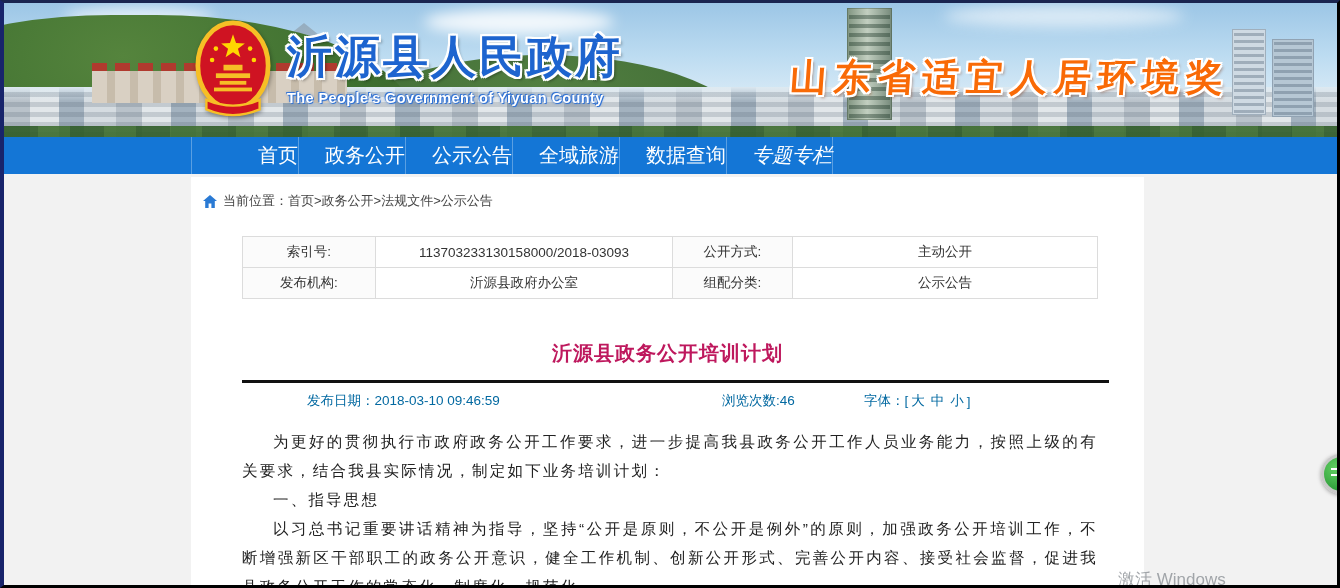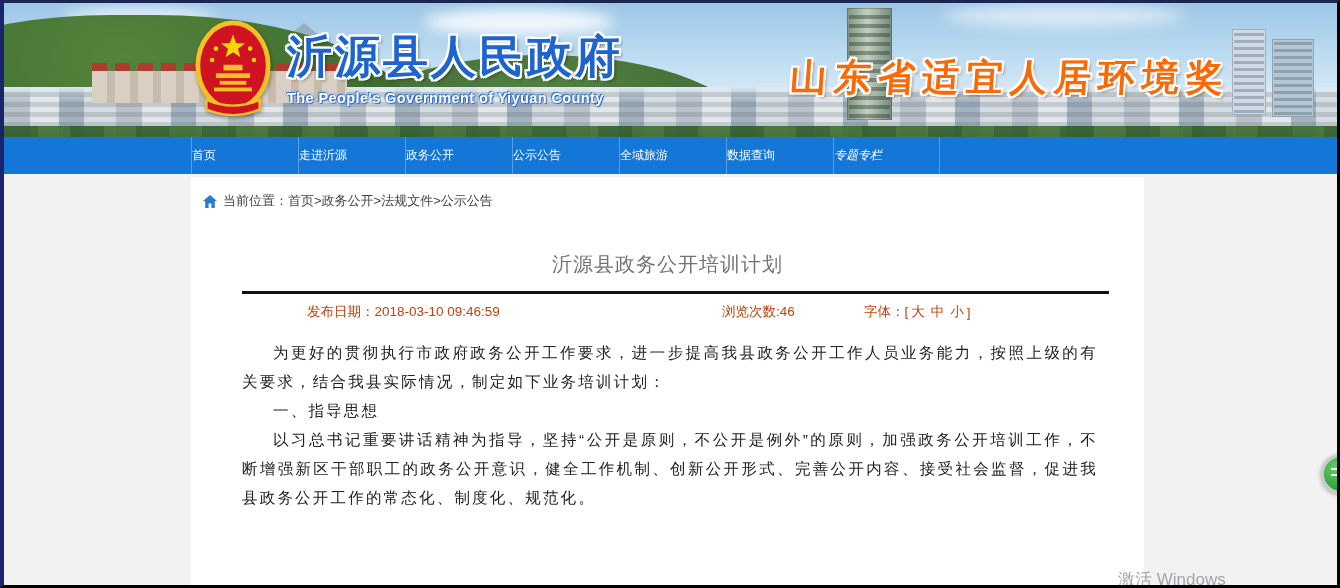--- a/index.html
+++ b/index.html
@@ -47,37 +47,37 @@
   .site-title { font-size:45px; font-weight:bold; color:#1d64cf; letter-spacing:3px;
     text-shadow:-2px 0 #fff,2px 0 #fff,0 -2px #fff,0 2px #fff,2px 2px #fff,-2px -2px #fff,-2px 2px #fff,2px -2px #fff,3px 3px 3px rgba(0,0,0,.35); }
   .site-sub { margin-top:3px; font-size:14.5px; font-weight:bold; color:#fff; letter-spacing:.4px;
     text-shadow:0 0 3px #1d64cf,1px 1px 0 #3d7bd6,-1px -1px 0 #3d7bd6; }
   .award { position:absolute; left:786px; top:50px; font-size:37px; font-weight:bold; color:#f96a06;
     letter-spacing:7px; transform:skewX(-4deg);
     text-shadow:-2px 0 #fff,2px 0 #fff,0 -2px #fff,0 2px #fff,2px 2px #fff,-2px -2px #fff,-2px 2px #fff,2px -2px #fff,3px 3px 3px rgba(120,40,0,.4); }
 
   
   .nav { position:absolute; top:134px; left:0; right:0; height:37px; background:#1476d6; display:flex; padding-left:187px; }
-  .nav-item { width:107px; line-height:37px; text-align:left; color:#fff; font-size:12px; cursor:pointer;
+  .nav-item { width:107px; line-height:37px; text-align:right; color:#fff; font-size:20px; cursor:pointer;
     border-left:1px solid rgba(255,255,255,.30); }
   .nav-item:last-child { border-right:1px solid rgba(255,255,255,.30);font-style:italic; }
 
   
   .page-bg { position:absolute; top:171px; left:0; right:0; bottom:0; background:#f2f2f2; }
   .content { position:absolute; top:174px; left:187px; width:953px; bottom:0; background:#fff; }
   .crumb { display:flex; align-items:center; gap:6px; padding:15px 0 0 12px; font-size:13px; color:#454545; }
   .itable { margin:26px 0 0 51px; border-collapse:collapse; font-size:13.5px; color:#333; table-layout:fixed; }
   .itable td { border:1px solid #dcdcdc; height:31px; text-align:center; vertical-align:middle; padding:0 4px; }
   .td-label { width:133px; background:#fbfbfb; }
   .td-val1 { width:297px; }
   .td-label2 { width:120px; background:#fbfbfb; }
   .td-val2 { width:305px; }
-  .art-title { margin-top:41px; text-align:center; font-size:20px; font-weight:normal; color:#737373; letter-spacing:1px; }
+  .art-title { margin-top:41px; text-align:center; font-size:20px; font-weight:bold; color:#be185d; letter-spacing:1px; }
   .title-rule { margin:13px 0 0 51px; width:867px; height:3px; background:#111; }
-  .meta { display:flex; margin:9px 0 12px 116px; font-size:13.5px; color:#c2410c; align-items:center; }
+  .meta { display:flex; margin:9px 0 12px 116px; font-size:13.5px; color:#0369a1; align-items:center; }
   .meta-date { width:415px; }
   .meta-views { width:142px; }
   .font-opt { cursor:pointer; padding:0 3px; }
   .body-text { margin:17px 46px 0 51px; font-size:15.5px; line-height:29px; color:#222; text-align:justify; letter-spacing:2.2px; }
   .body-text p { text-indent:2em; }
 
   
   .watermark { position:absolute; left:1114px; top:565px; font-size:17px; color:#8d9297; opacity:.8; white-space:nowrap; }
   .float-btn { position:absolute; left:1317px; top:451px; width:40px; height:40px; border-radius:50%;
     background:radial-gradient(circle at 35% 32%,#62cf62,#2f9e3b 70%);
@@ -122,39 +122,54 @@
     <div class="title-wrap">
       <div class="site-title">沂源县人民政府</div>
       <div class="site-sub">The People's Government of Yiyuan County</div>
     </div>
 
     <div class="award">山东省适宜人居环境奖</div>
   </div>
 
   <nav class="nav">
     <div class="nav-item">首页</div>
-    <div class="nav-item">走进沂源</div>
     <div class="nav-item">政务公开</div>
     <div class="nav-item">公示公告</div>
     <div class="nav-item">全域旅游</div>
     <div class="nav-item">数据查询</div>
     <div class="nav-item">专题专栏</div>
   </nav>
 
   <div class="page-bg"></div>
 
   <div class="content">
 
     <div class="crumb">
       <svg width="14" height="13" viewBox="0 0 14 13">
         <path d="M7 0 L14 6 H11.8 V13 H8.4 V8.4 H5.6 V13 H2.2 V6 H0 Z" fill="#2a7ad4"></path>
       </svg>
       <span>当前位置：首页&gt;政务公开&gt;法规文件&gt;公示公告</span>
     </div>
 
+    <table class="itable">
+      <tbody>
+          <tr>
+        <td class="td-label">索引号:</td>
+        <td class="td-val1">113703233130158000/2018-03093</td>
+        <td class="td-label2">公开方式:</td>
+        <td class="td-val2">主动公开</td>
+      </tr>
+      <tr>
+        <td class="td-label">发布机构:</td>
+        <td class="td-val1">沂源县政府办公室</td>
+        <td class="td-label2">组配分类:</td>
+        <td class="td-val2">公示公告</td>
+      </tr>
+    </tbody>
+      </table>
 
     <h1 class="art-title">沂源县政务公开培训计划</h1>
     <div class="title-rule"></div>
 
     <div class="meta">
       <span class="meta-date">发布日期：2018-03-10 09:46:59</span>
       <span class="meta-views">浏览次数:46</span>
       <span>字体：[</span>
       <span class="font-opt">大</span>
       <span class="font-opt">中</span>

